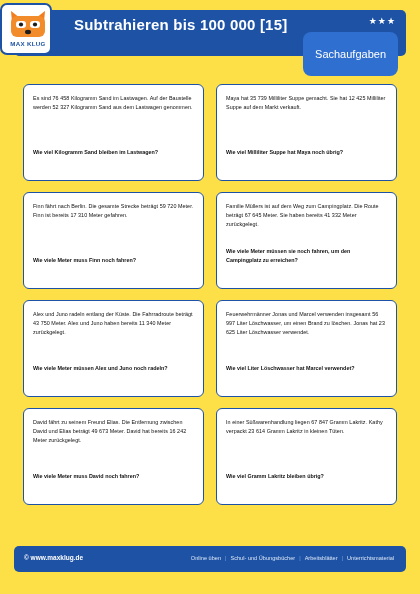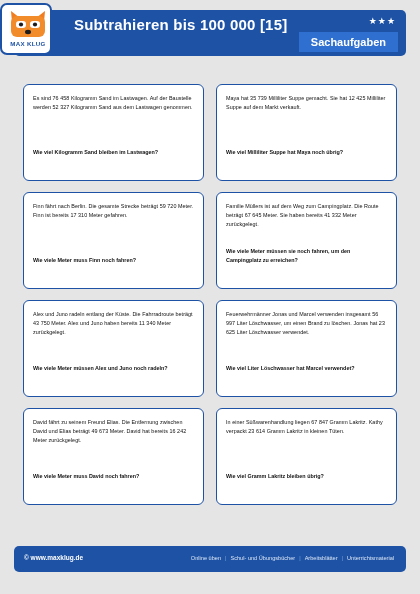--- a/index.html
+++ b/index.html
@@ -2,21 +2,21 @@
 <html><head>
 <meta charset="utf-8">
 <style>
   html,body{margin:0;padding:0;}
   body{
     width:420px;height:594px;
     background:#ffffff;
     font-family:"Liberation Sans", sans-serif;
     -webkit-font-smoothing:antialiased;
   }
-  .page{position:relative;width:420px;height:594px;overflow:hidden;background:#e5e5e5;}
+  .page{position:relative;width:420px;height:594px;overflow:hidden;background:#fde047;}
 
   
   .header{
     position:absolute;left:14px;top:10px;width:392px;height:46px;
     background:#1d52a5;border-radius:5px;
   }
   .logo{
     position:absolute;left:0px;top:3px;width:52px;height:52px;
     background:#ffffff;border:2px solid #1d52a5;border-radius:7px;
     box-sizing:border-box;
@@ -31,23 +31,23 @@
   .header-title{
     position:absolute;left:60px;top:6px;
     font-size:15px;font-weight:bold;color:#ffffff;letter-spacing:.2px;
   }
   .stars{
     position:absolute;right:10px;top:6px;
     font-size:9px;color:#ffffff;letter-spacing:1px;
   }
   .badge{
     position:absolute;right:8px;top:22px;
-    background:#2f6fd0;border-radius:0;
-    padding:4px 12px;
-    font-size:11px;font-weight:bold;color:#ffffff;
+    background:#2f6fd0;border-radius:8px;
+    padding:16px 12px;
+    font-size:11px;font-weight:normal;color:#ffffff;
   }
 
   
   .name-row{
     position:absolute;left:30px;top:64px;width:360px;height:14px;
   }
   .name-label{
     position:absolute;left:0;top:0;font-size:7.5px;color:#333;
   }
   .name-line{

